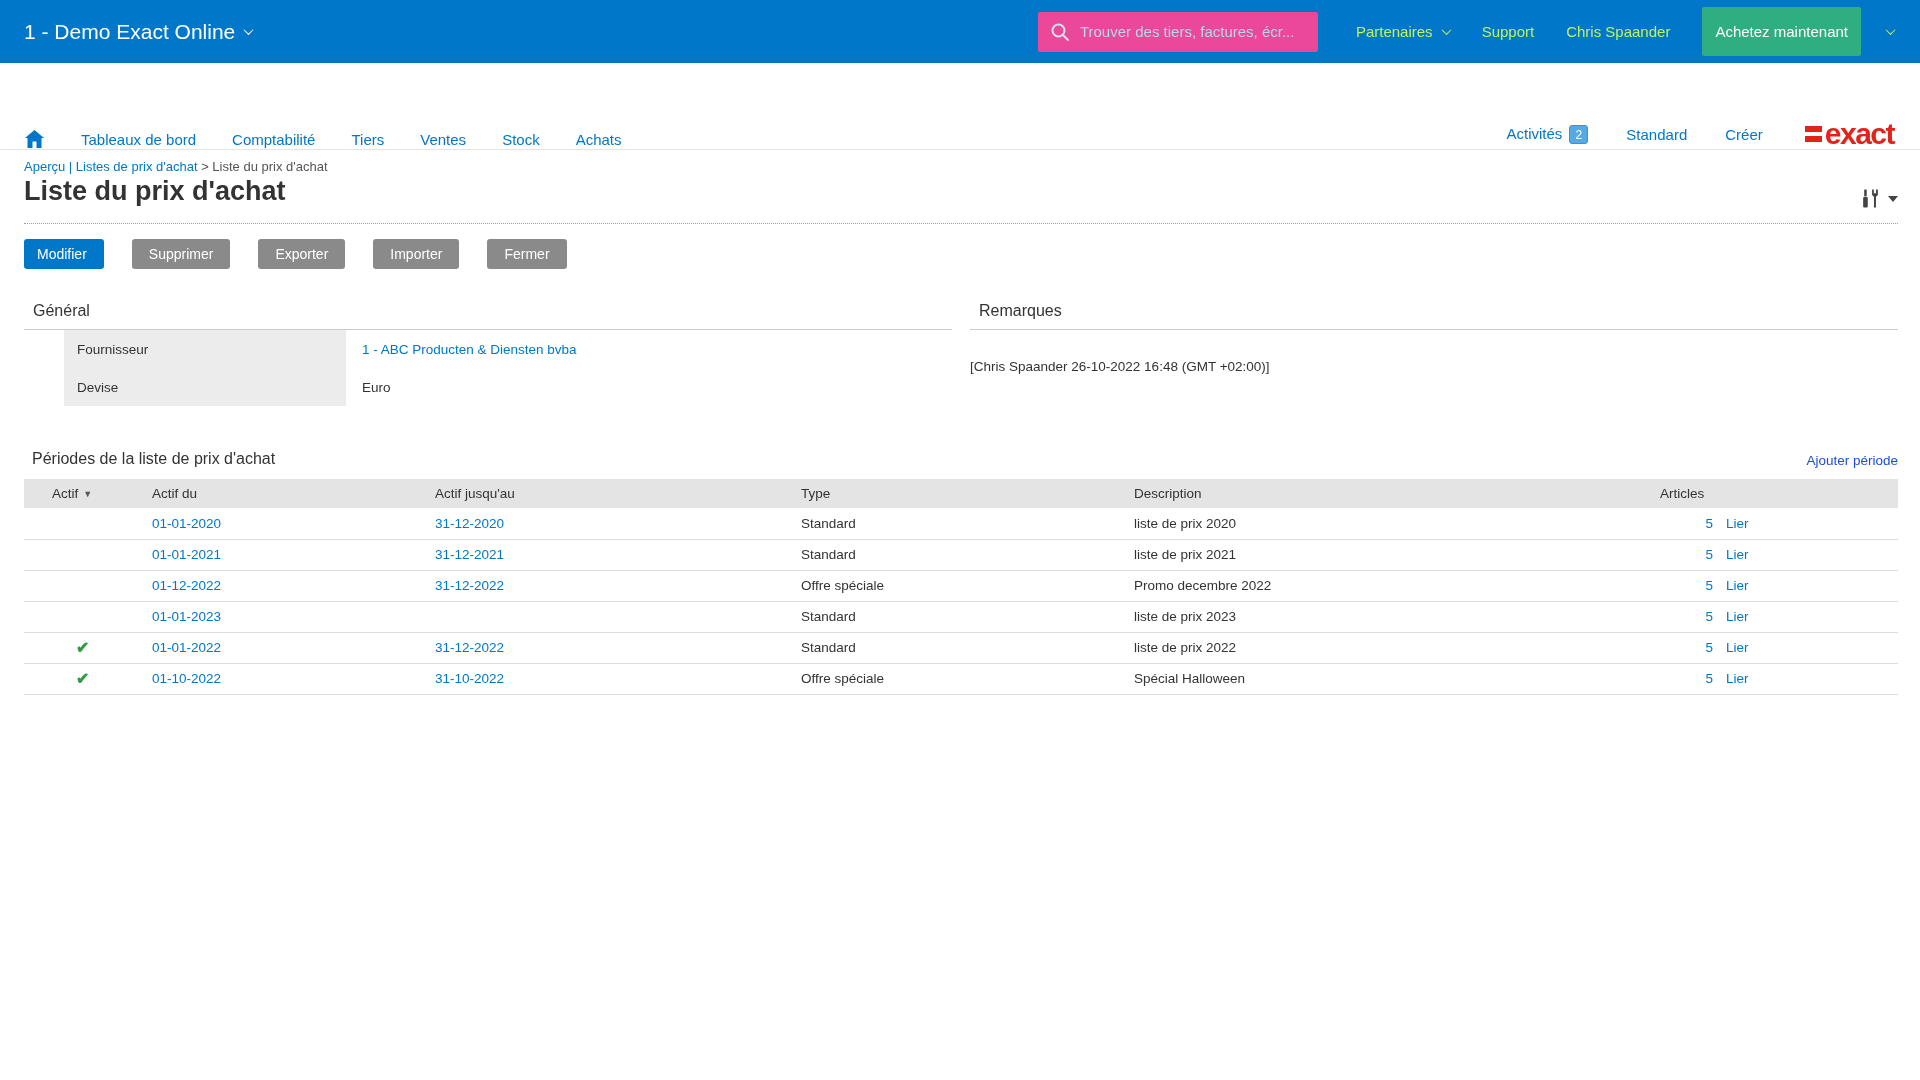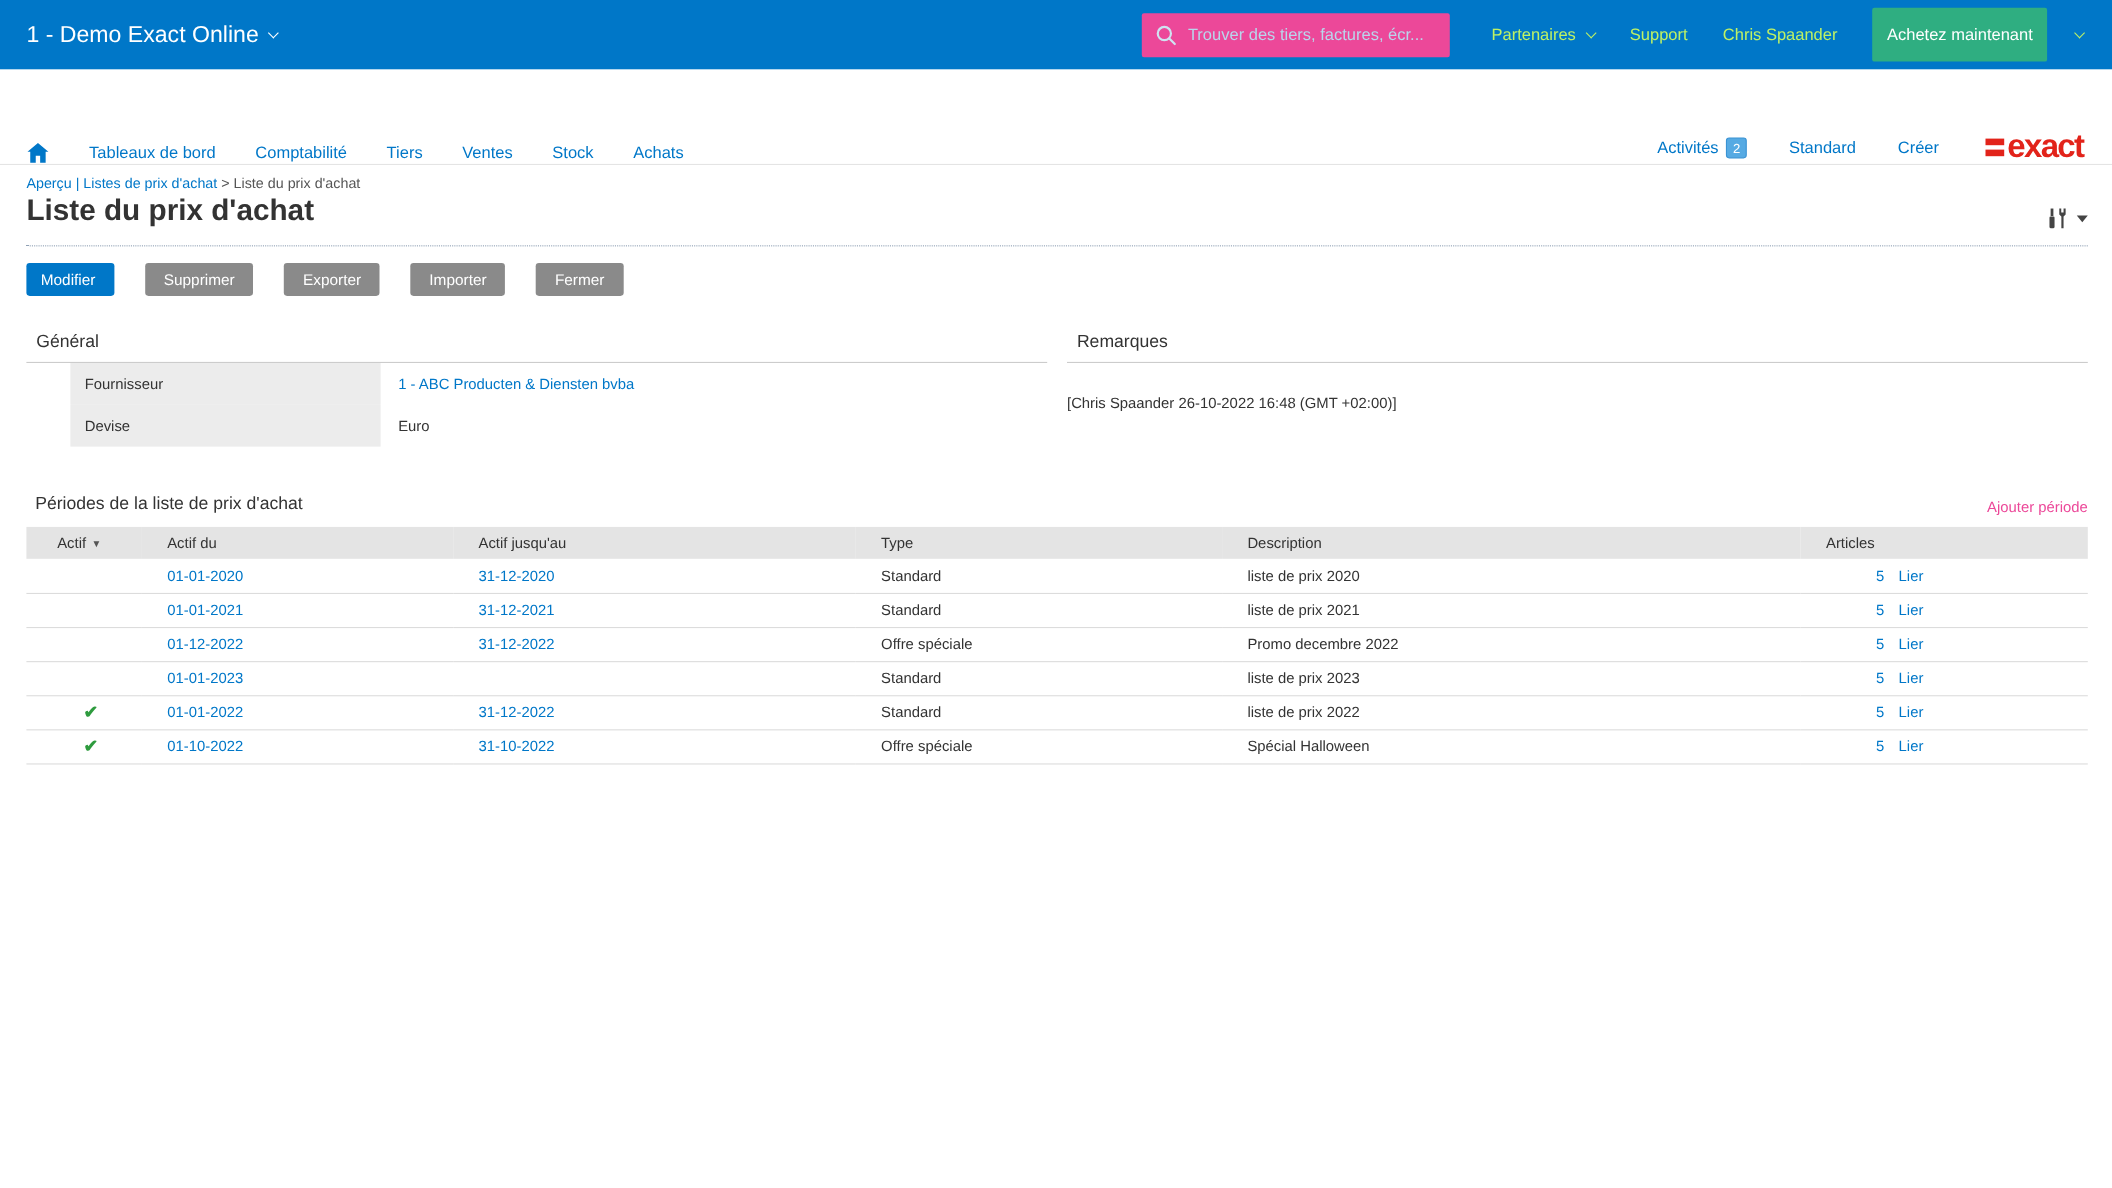--- a/index.html
+++ b/index.html
@@ -50,21 +50,21 @@
   .section-heading { font-size:16px; color:#333; padding:0 0 9px 9px; border-bottom:1px solid #ccc; }
   .kv-grid { display:grid; grid-template-columns:282px 1fr;padding-left:40px; }
   .kv-label { background:#ececec; height:38px; display:flex; align-items:center; padding-left:13px; font-size:13.5px; color:#333; }
   .kv-value { height:38px; display:flex; align-items:center; padding-left:16px; font-size:13.5px; color:#333; }
   .kv-value a { color:#0077c8; }
   .remark-text { margin-top:29px; font-size:13.5px; color:#333; }
 
   .periods { margin-top:44px; }
   .periods-head { display:flex; align-items:flex-end; justify-content:space-between; }
   .periods-head .section-title { font-size:16px; color:#333; padding-left:8px; }
-  .add-link { color:#ec4899; font-size:13.5px; }
+  .add-link { color:#1d4ed8; font-size:13.5px; }
 
   table.periods-table { width:100%; border-collapse:collapse; margin-top:11px; table-layout:fixed; }
   .periods-table th { background:#e4e4e4; height:29px; font-weight:normal; font-size:13.5px; color:#333; text-align:left; padding-left:23px; white-space:nowrap; cursor:pointer; }
   .periods-table th.actif-col { padding-left:28px; }
   .periods-table td { height:31px; border-bottom:1px solid #dcdcdc; font-size:13.5px; color:#333; padding-left:23px; white-space:nowrap; overflow:hidden; }
   .periods-table td.actif-cell { padding-left:52px; }
   .periods-table a { color:#0077c8; }
   .check { color:#2e9b3e; font-size:16px; font-weight:bold; }
   .sort-arrow { font-size:9px; color:#555; margin-left:5px; vertical-align:1px; }
   .articles-cell { padding-left:62px !important; }

